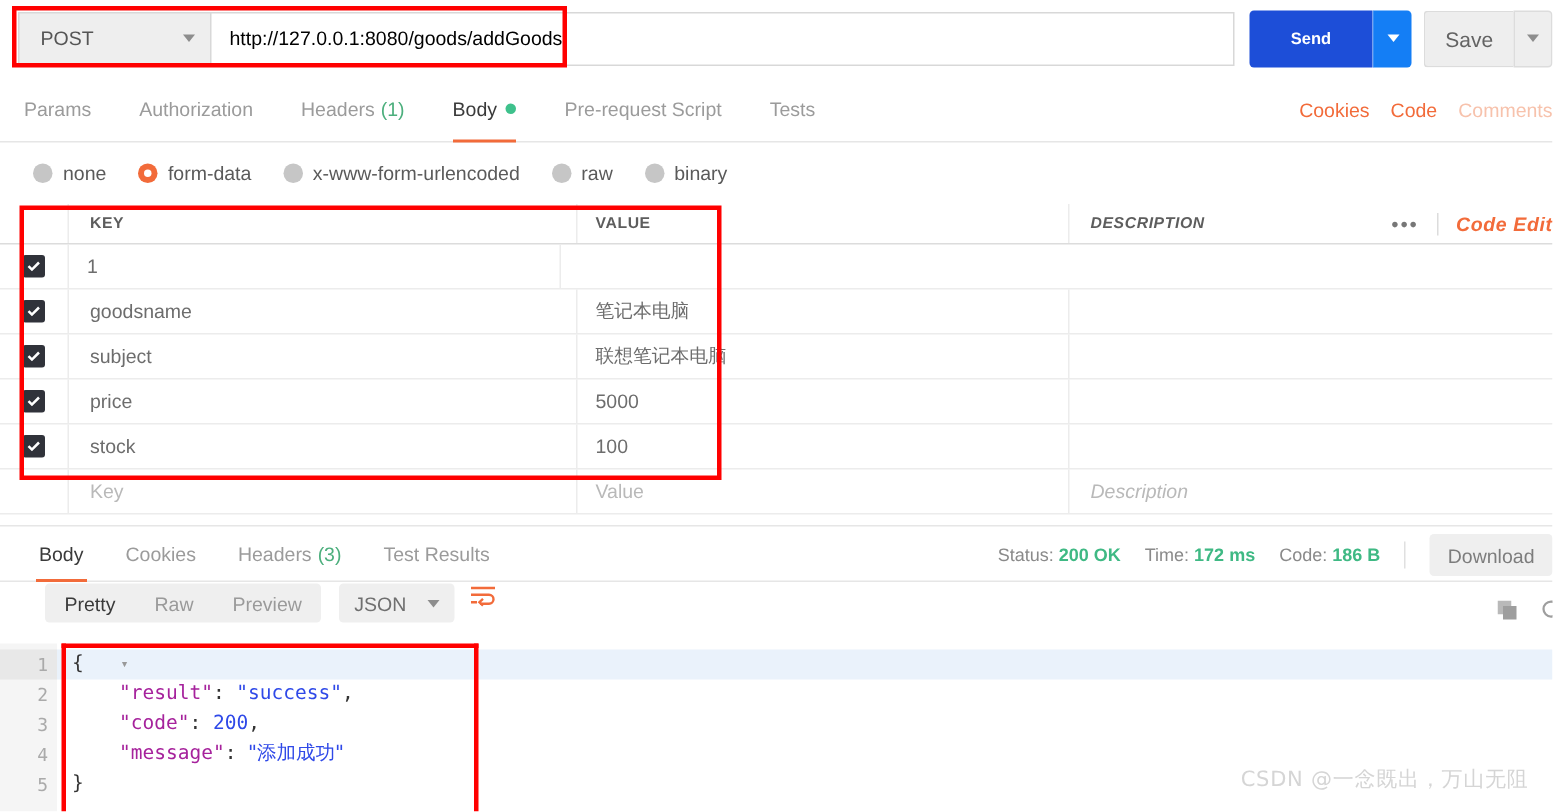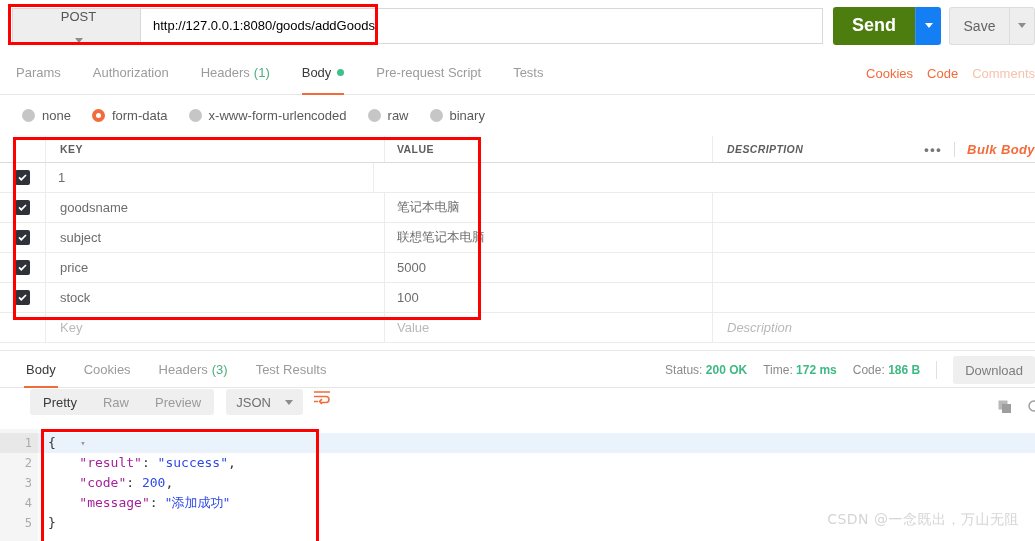--- a/index.html
+++ b/index.html
@@ -12,34 +12,34 @@
   .app { position: relative; width: 1035px; height: 541px; background:#fff; }
 
   
   .urlbar {
     position:absolute; left:0; top:0; width:1035px; height:51px;
     background:#fff; display:flex; align-items:center; padding-left:12px;
   }
   .method-box {
     width:128px; height:36px; background:#eeeeee; border:1px solid #d8d8d8;
     border-right:none; display:flex; align-items:center; justify-content:space-between;
-    padding:0 10px 0 14px; font-size:13px; color:#555;flex-direction:column;
+    padding:0 10px 0 14px; font-size:13px; color:#555;
   }
   .caret-down {
     width:0;height:0;border-left:4.5px solid transparent;border-right:4.5px solid transparent;
     border-top:5px solid #8d8d8d;
   }
   .url-input {
     flex:1; height:36px; background:#fff; border:1px solid #d8d8d8;
     display:flex; align-items:center; padding-left:12px; font-size:13px; color:#000000;
     margin-right:10px;
   }
   .send-wrap { display:flex; height:38px; margin-right:8px; }
   .send-btn {
-    background:#4d7c0f; color:#fff; font-size:18px; font-weight:bold;
+    background:#1d4ed8; color:#fff; font-size:11px; font-weight:bold;
     display:flex;align-items:center;justify-content:center;
     width:82px; border-radius:3px 0 0 3px;
   }
   .send-caret {
     background:#147ef5; width:26px; border-radius:0 3px 3px 0;
     display:flex;align-items:center;justify-content:center;
     border-left:1px solid #3b90f6;
   }
   .send-caret .caret-down { border-top-color:#fff; }
   .save-wrap { display:flex; height:38px; }
@@ -267,21 +267,21 @@
   <div class="kvtable">
 
     <div class="kvrow header">
       <div class="c-check"></div>
       <div class="c-key">KEY</div>
       <div class="c-val">VALUE</div>
       <div class="c-desc">
         <span>DESCRIPTION</span>
         <span class="hdr-tools">
           <span class="dots">•••</span>
-          <span class="bulk">Bulk Body</span>
+          <span class="bulk">Code Edit</span>
         </span>
       </div>
     </div>
 
     <div class="kvrow">
       <div class="c-check">
         <span class="cb">
             <svg width="9" height="7" viewBox="0 0 9 7">
               <path d="M1 3.4L3.3 5.7L8 1" stroke="#fff" stroke-width="1.7" fill="none"></path>
             </svg>

